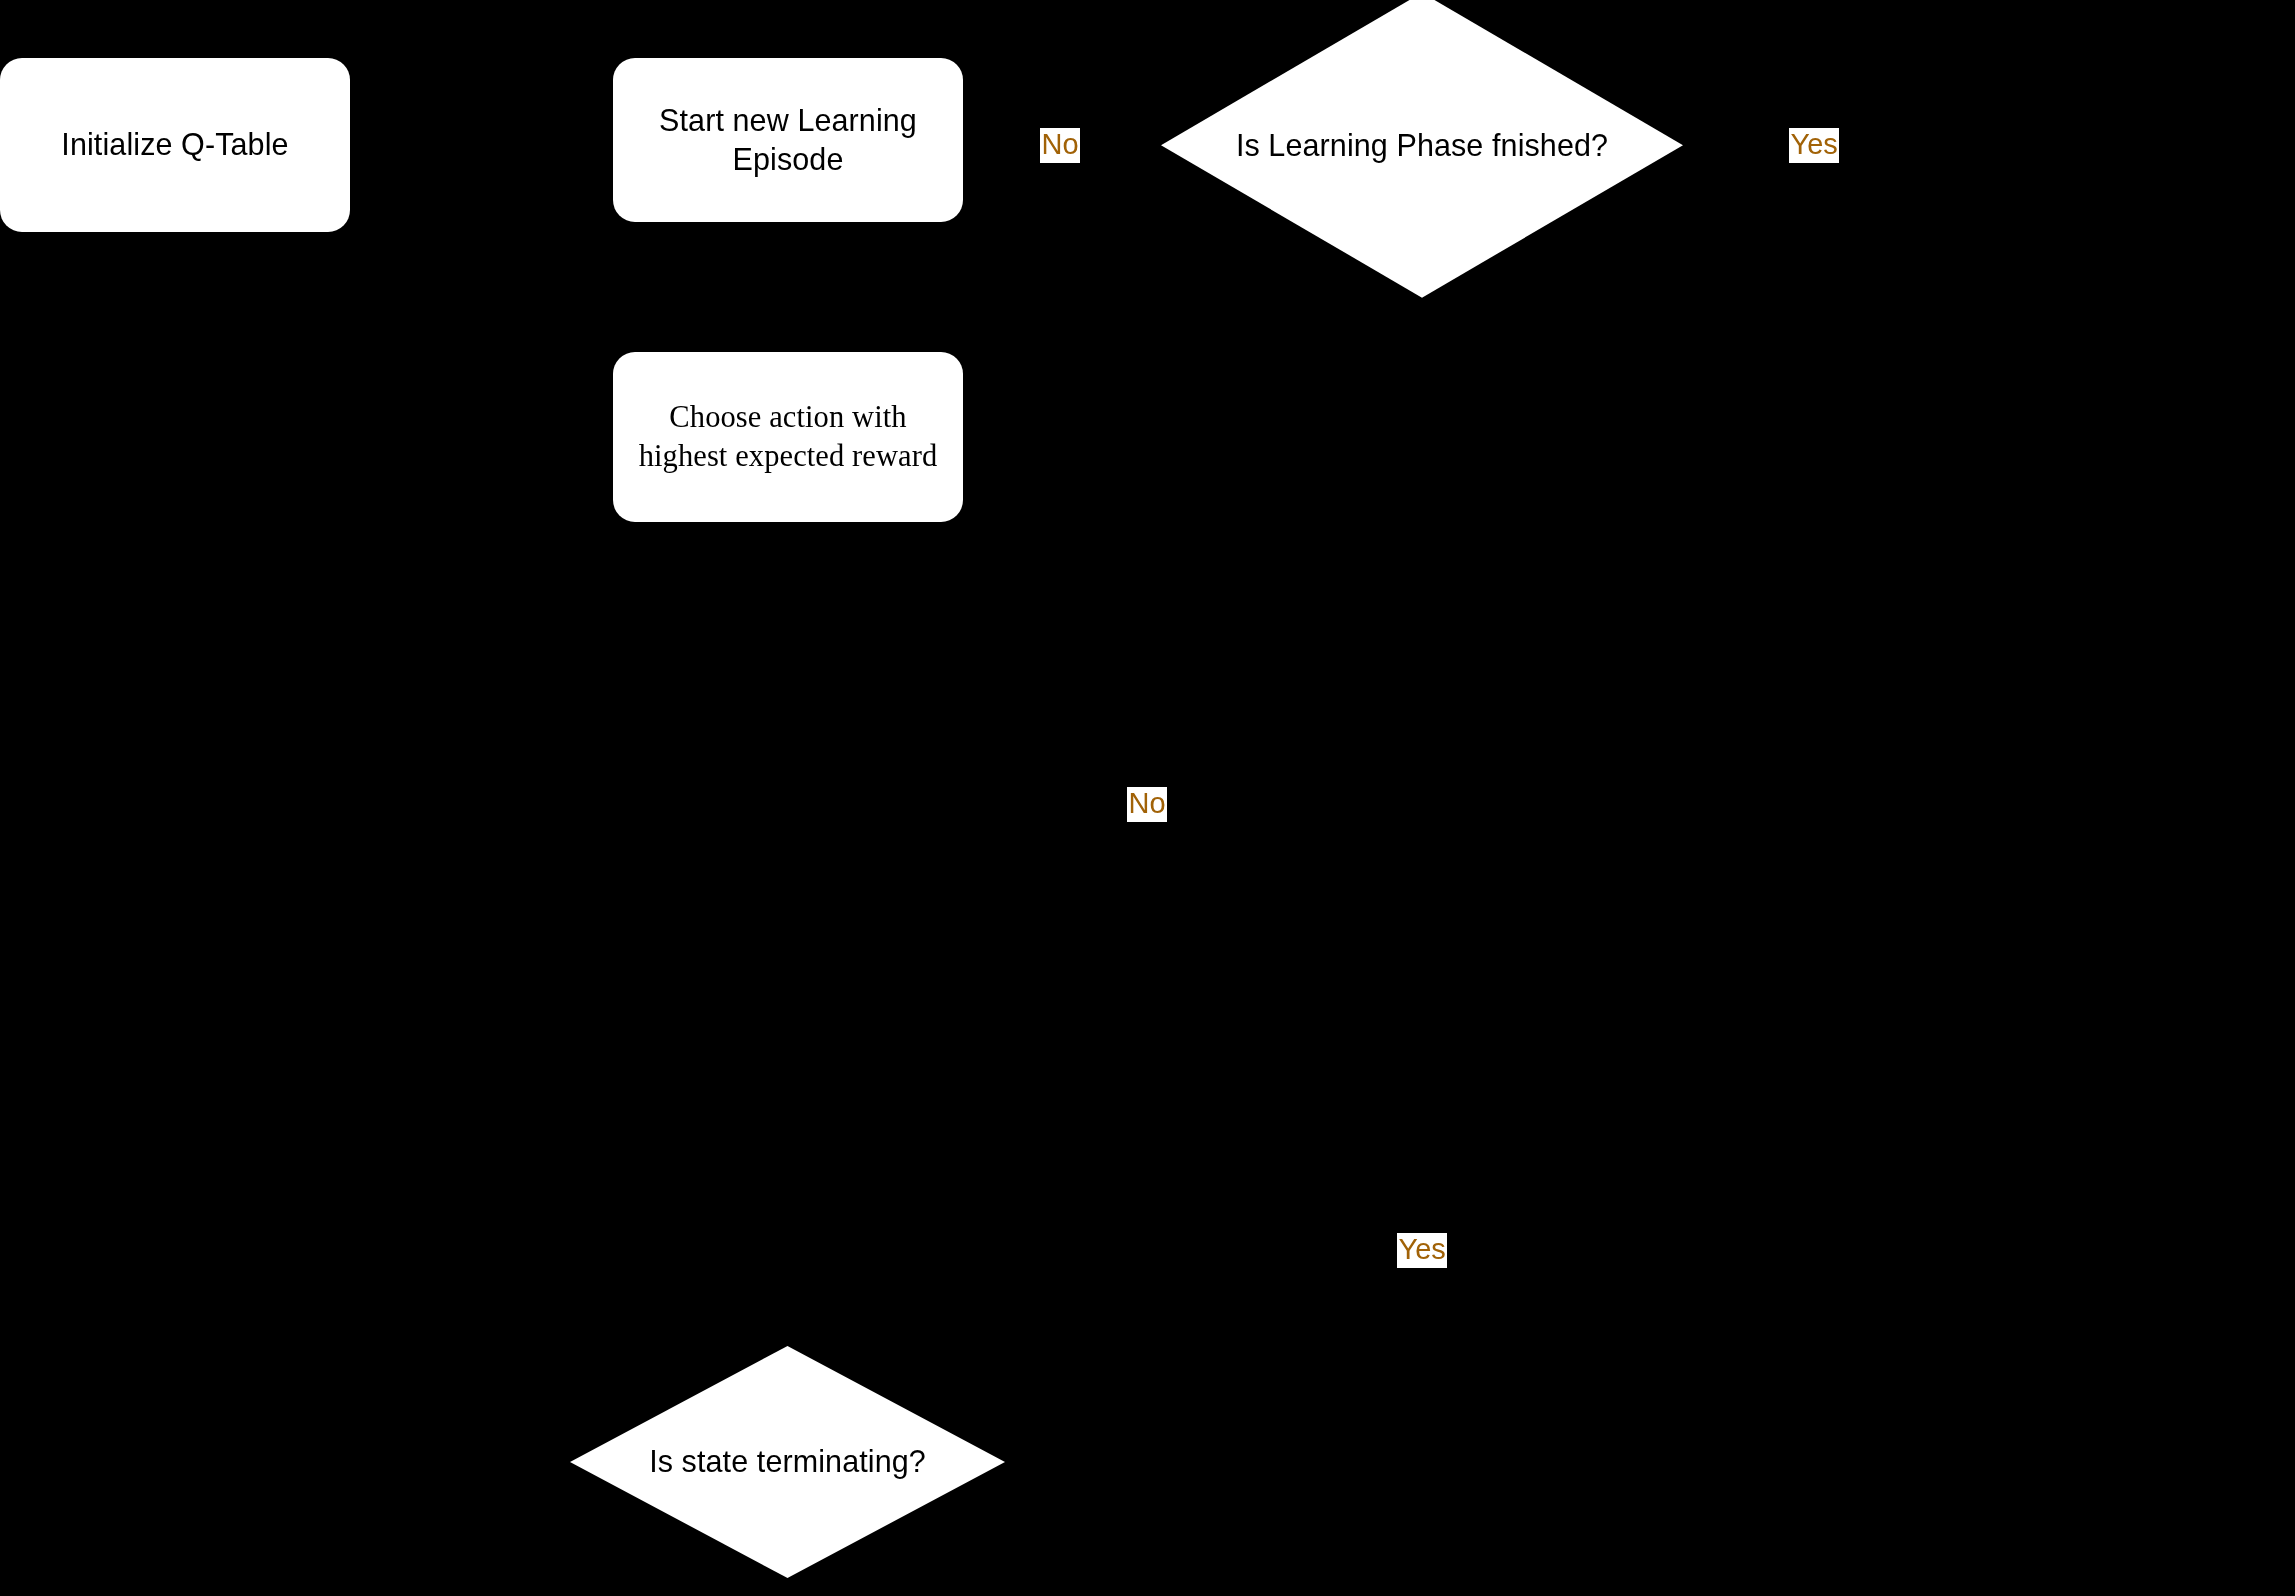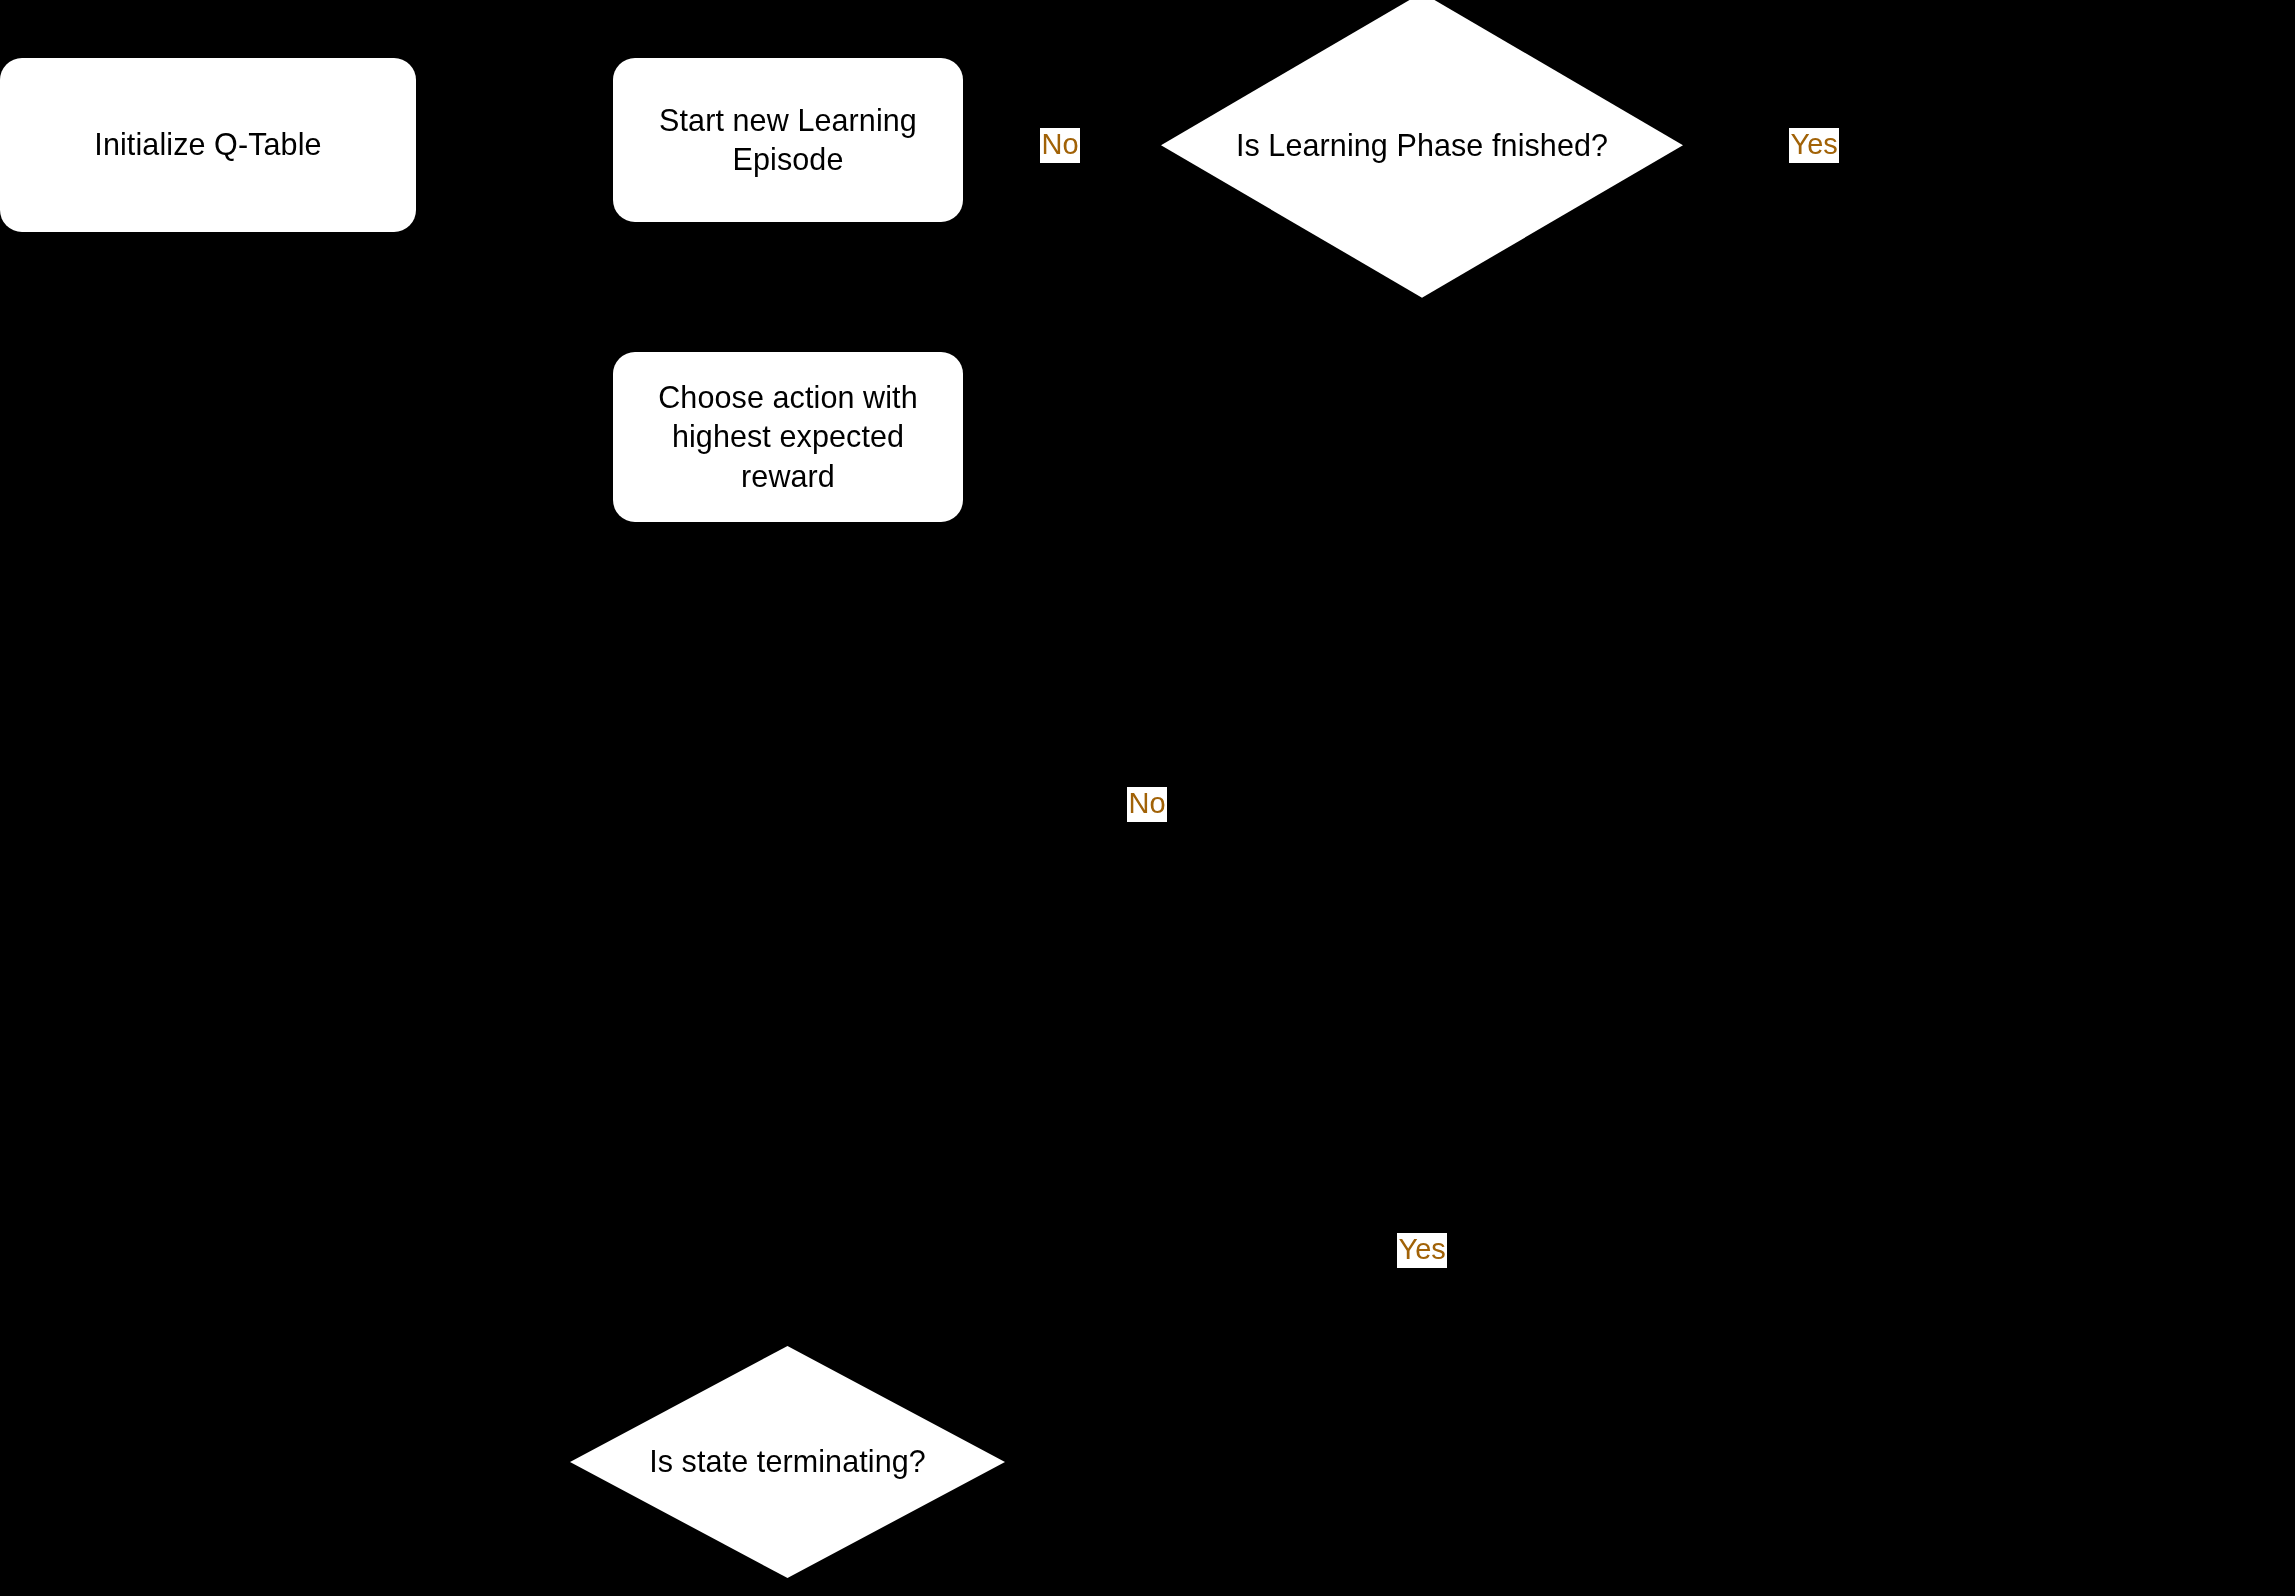--- a/index.html
+++ b/index.html
@@ -97,35 +97,35 @@
       <path d="M 1082 1122 L 1082 1282"></path>
 
       <path d="M 1082 1522 L 1082 1855"></path>
 
       <path d="M 1380 2005 L 1563 2005 L 1563 600 L 1336 600"></path>
 
       <path d="M 1082 2155 L 1962 2155 L 1962 408"></path>
     </g>
   </svg>
 
-  <div class="node process" style="left:0px; top:58px; width:416px; height:174px;">
+  <div class="node process" style="left:0px; top:58px; width:350px; height:174px;">
     <span>Initialize Q-Table</span>
   </div>
 
   <div class="node process" style="left:613px; top:58px; width:350px; height:164px;">
     <span>Start new Learning Episode</span>
   </div>
 
   <div class="node decision" style="left:1161px; top:-7.3px; width:522px; height:305px;">
     <span class="diamond-shape"></span>
     <span class="dlabel">Is Learning Phase fnished?</span>
   </div>
 
 
-  <div class="node process" style="left:613px; top:352px; width:350px; height:170px;">
+  <div class="node process" style="left:613px; top:352px; width:350px; height:170px;font-family:Liberation Serif, serif;">
     <span>Choose action with highest expected reward</span>
   </div>
 
 
 
   <div class="node decision" style="left:570px; top:1346px; width:435px; height:232px;">
     <span class="diamond-shape"></span>
     <span class="dlabel">Is state terminating?</span>
   </div>
 

